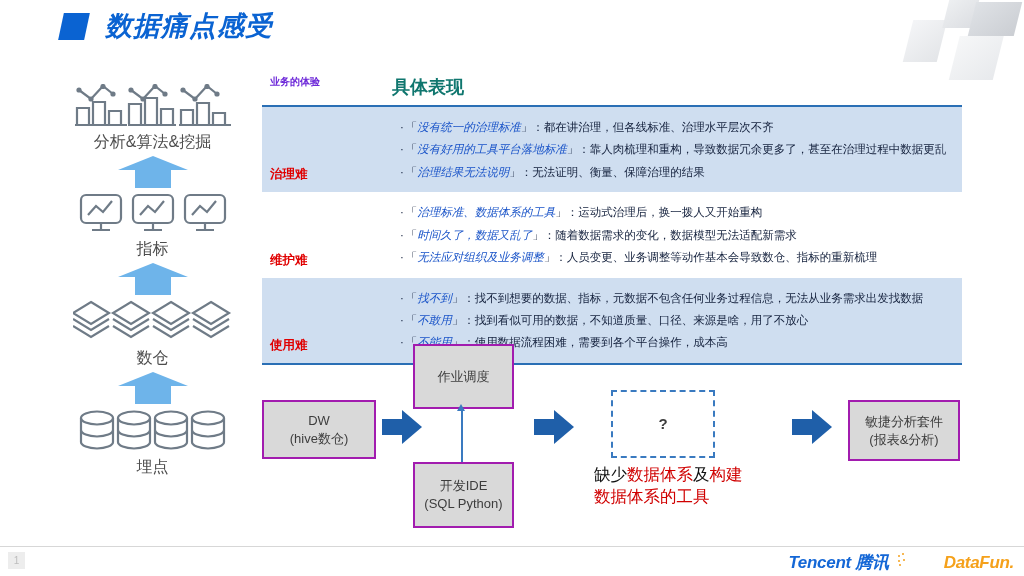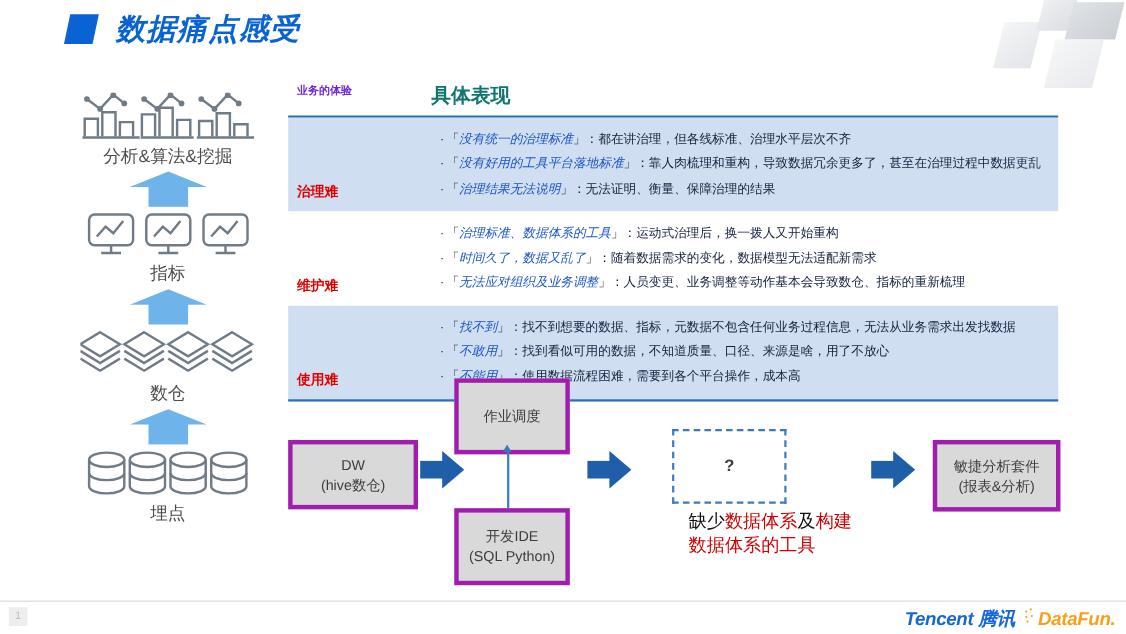--- a/index.html
+++ b/index.html
@@ -42,41 +42,41 @@
   .trow.last{border-bottom:2px solid #2a6fb5;}
   .cat{width:122px;font-size:12.5px;font-weight:bold;color:#e00000;padding-top:1px;}
   .cells{flex:1;padding-left:8px;}
   .bullet{font-size:11.5px;color:#14213d;line-height:1.95;white-space:nowrap;}
   .bullet .dot{color:#14213d;margin-right:2px;}
   .hl{color:#1a54c8;font-style:italic;margin-top:27px;}
   .brk{color:#14213d;}
 
   
   .flow{position:absolute;left:262px;top:340px;width:700px;height:190px;}
-  .fbox{position:absolute;background:#d9d9d9;border:4px solid #a21caf;
+  .fbox{position:absolute;background:#d9d9d9;border:2px solid #a21caf;
     display:flex;align-items:center;justify-content:center;text-align:center;
     font-size:13px;color:#3d3d3d;line-height:1.35;}
   .fbox.dashed{background:transparent;border:2px dashed #3a7ac0;color:#3d3d3d;font-weight:bold;font-size:15px;}
   .fat-arrow{position:absolute;width:40px;height:34px;}
   .fat-arrow .shaft{position:absolute;left:0;top:9px;width:22px;height:16px;background:#1f5fa9;}
   .fat-arrow .head{position:absolute;left:20px;top:0;width:0;height:0;
     border-top:17px solid transparent;border-bottom:17px solid transparent;border-left:20px solid #1f5fa9;}
   .thin-conn{position:absolute;background:#3a7ac0;width:1.5px;}
   .thin-head{position:absolute;width:0;height:0;border-left:4px solid transparent;
     border-right:4px solid transparent;border-bottom:7px solid #3a7ac0;}
   .red-note{position:absolute;font-size:16.5px;line-height:1.35;color:#111;font-weight:500;}
   .red-note .r{color:#d00000;}
 
   
   .foot-line{position:absolute;left:0;top:546px;width:1024px;height:1px;background:#d7d7d7;}
   .page-num{position:absolute;left:8px;top:552px;width:17px;height:17px;background:#ededed;
     color:#bdbdbd;font-size:10px;display:flex;align-items:center;justify-content:center;}
   .brand{position:absolute;right:10px;top:551px;display:flex;align-items:center;gap:9px;margin-left:39px;}
   .tencent{font-size:17px;font-weight:bold;font-style:italic;color:#1467d6;letter-spacing:-.3px;}
-  .datafun{font-size:17px;font-weight:bold;font-style:italic;color:#f5a11b;letter-spacing:-.3px;display:flex;align-items:flex-start;}
+  .datafun{font-size:17px;font-weight:bold;font-style:italic;color:#f5a11b;letter-spacing:-.3px;display:flex;align-items:flex-start;gap:34px;}
   .df-dots{display:inline-block;width:11px;height:14px;position:relative;margin-right:1px;}
   .df-dots b{position:absolute;width:2.6px;height:2.6px;background:#f5a11b;border-radius:50%;}
 </style>
 </head>
 <body>
 
 <div class="deco">
   <i class="d1"></i>
   <i class="d2"></i>
   <i class="d3"></i>
@@ -249,21 +249,21 @@
 
   <div class="fat-arrow" style="left:272px;top:70px;">
     <span class="shaft"></span>
       <span class="head"></span>
   </div>
 
   <div class="fbox dashed" style="left:349px;top:50px;width:100px;height:64px;">
     <span>?</span>
   </div>
 
-  <div class="red-note" style="left:332px;top:123px;margin-left:32px;">
+  <div class="red-note" style="left:332px;top:123px;">
     <span>缺少</span><span class="r">数据体系</span><span>及</span><span class="r">构建</span><br>
     <span class="r">数据体系的工具</span>
   </div>
 
   <div class="fat-arrow" style="left:530px;top:70px;">
     <span class="shaft"></span>
       <span class="head"></span>
   </div>
 
   <div class="fbox" style="left:586px;top:60px;width:108px;height:57px;">

